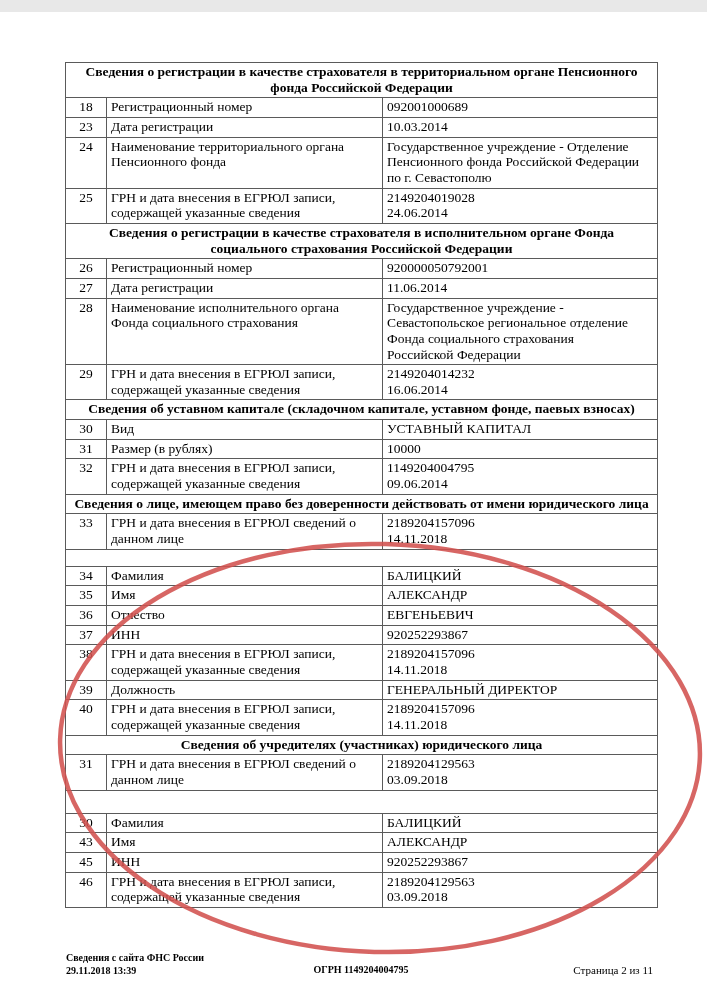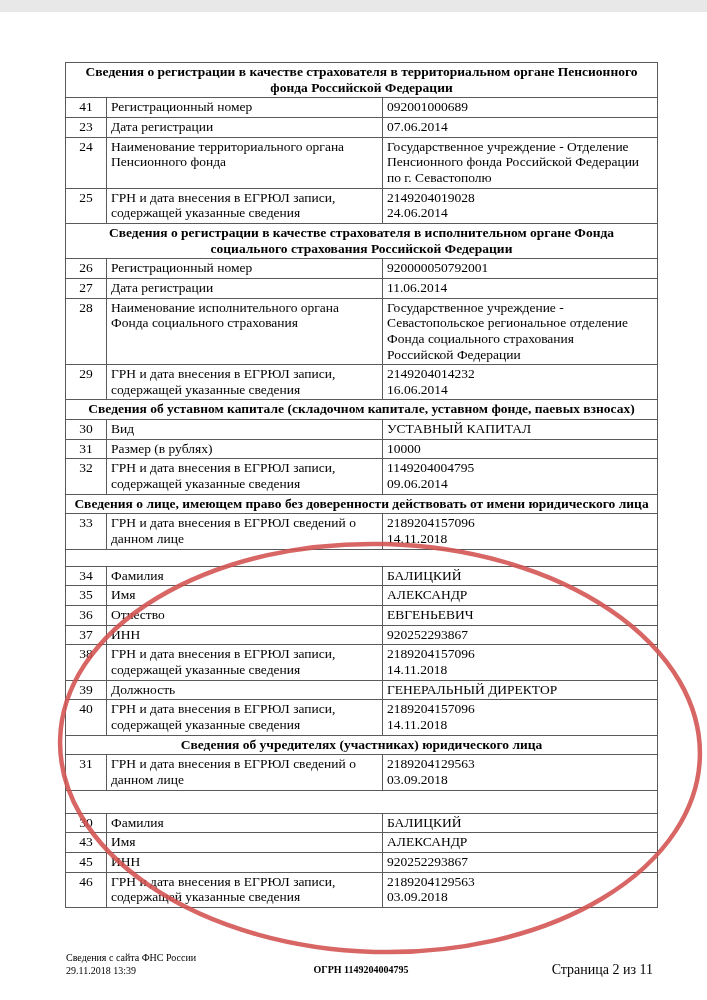--- a/index.html
+++ b/index.html
@@ -32,39 +32,39 @@
   td.num { text-align: center; padding-left: 1px; padding-right: 1px; }
   td.sec { text-align: center; font-weight: bold; }
   tr.gap td { height: 16px; padding: 0; }
   tr.gap.g2 td { height: 22px; }
   .val-line { display: block; }
   .footer-left {
     position: absolute;
     left: 66px;
     top: 940px;
     font-size: 10px;
-    font-weight: normal;
+    font-weight: bold;
     line-height: 12.5px;
     white-space: nowrap;
   }
   .footer-center {
     position: absolute;
     left: 65px;
     top: 952px;
     width: 592px;
     text-align: center;
     font-size: 10px;
     line-height: 12.5px;
     font-weight: bold;
   }
   .footer-right {
     position: absolute;
     right: 54px;
     top: 952px;
-    font-size: 14px;
+    font-size: 11px;
     line-height: 12.5px;
     white-space: nowrap;
   }
   svg.annotation {
     position: absolute;
     left: 0;
     top: 0;
     pointer-events: none;
   }
 </style>
@@ -77,31 +77,31 @@
     <colgroup>
       <col style="width:41px">
       <col style="width:276px">
       <col style="width:275px">
     </colgroup>
     <tbody id="table-body">
         <tr>
           <td class="sec" colspan="3">Сведения о регистрации в качестве страхователя в территориальном органе Пенсионного фонда Российской Федерации</td>
         </tr>
         <tr>
-          <td class="num">41</td>
+          <td class="num">18</td>
           <td>Регистрационный номер</td>
           <td>
             <span class="val-line">092001000689</span>
           </td>
         </tr>
         <tr>
           <td class="num">23</td>
           <td>Дата регистрации</td>
           <td>
-            <span class="val-line">07.06.2014</span>
+            <span class="val-line">10.03.2014</span>
           </td>
         </tr>
         <tr>
           <td class="num">24</td>
           <td>Наименование территориального органа Пенсионного фонда</td>
           <td>
             <span class="val-line">Государственное учреждение - Отделение</span>
             <span class="val-line">Пенсионного фонда Российской Федерации</span>
             <span class="val-line">по г. Севастополю</span>
           </td>

